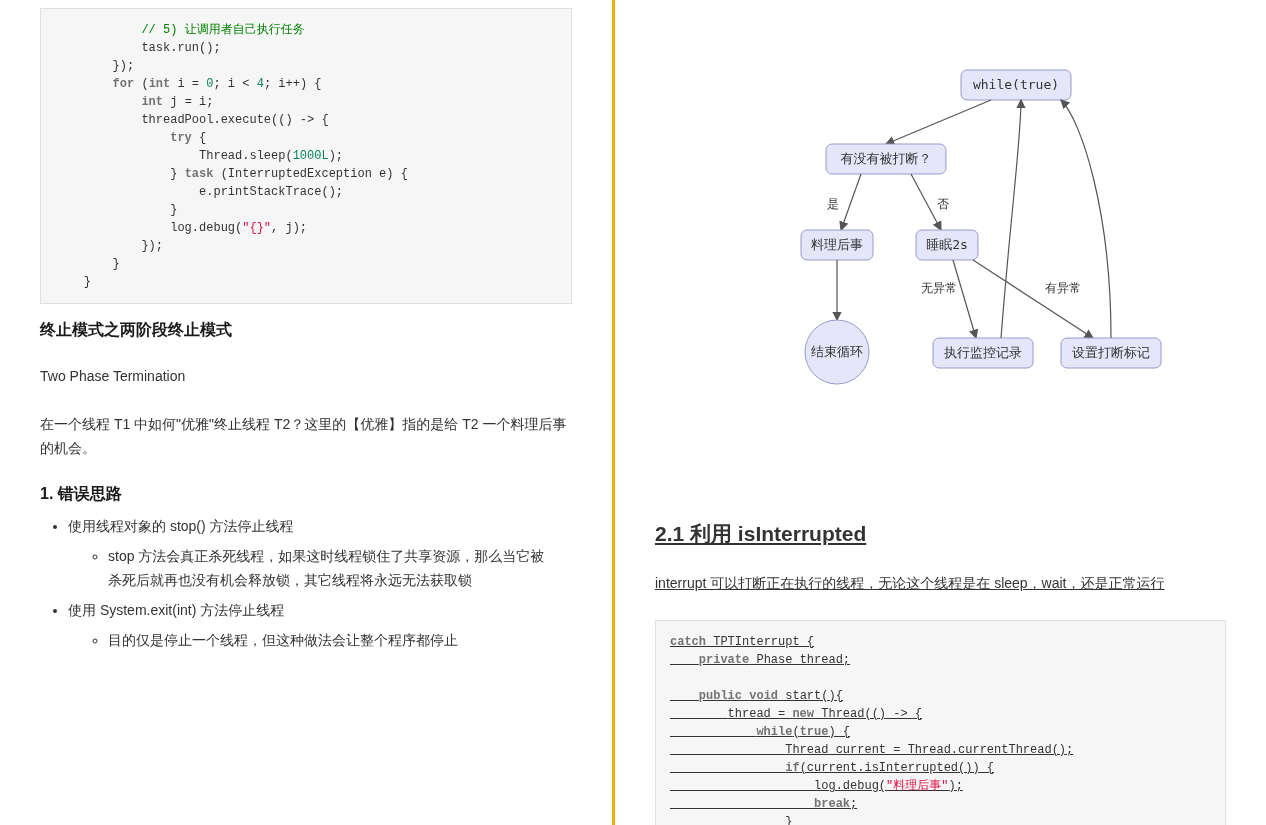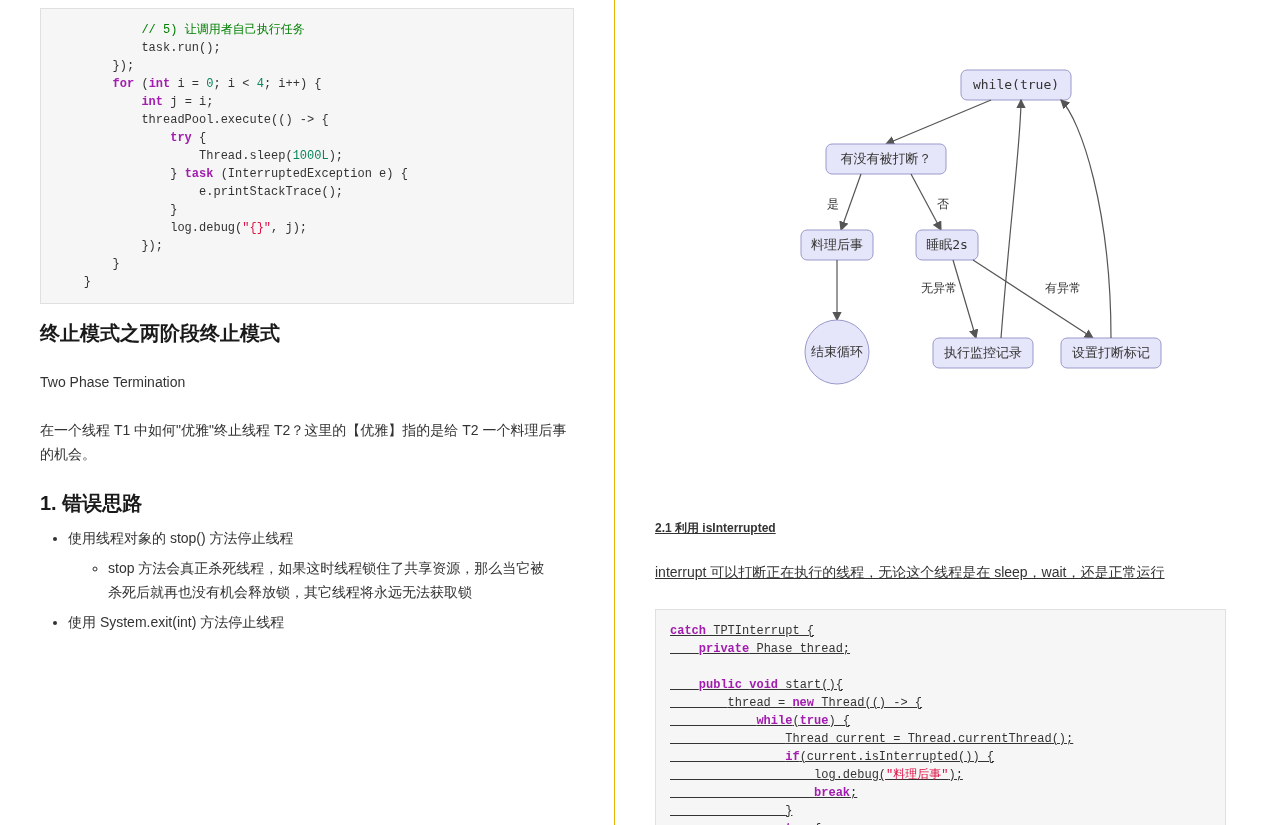--- a/index.html
+++ b/index.html
@@ -12,52 +12,52 @@
       height: 825px;
       overflow: hidden;
     }
     .two-col {
       display: flex;
       height: 100%;
     }
     .col-left {
       width: 615px;
       padding: 0 40px 20px 40px;
-      border-right: 1px solid #eab308;
+      border-right: 3px solid #eab308;
       overflow: hidden;
     }
     .col-right {
       flex: 1;
       padding: 0 40px 20px 40px;
       overflow: hidden;
       text-decoration: underline;
     }
     .code-block {
       background: #f6f6f6;
       border: 1px solid #e0e0e0;
       padding: 12px 14px;
       font-family: Consolas, Monaco, "Courier New", monospace;
       font-size: 12px;
       line-height: 1.5;
       white-space: pre;
       overflow-x: auto;
       margin: 8px 0 16px 0;
     }
-    .code-block .kw { color: #a21caf; font-weight: bold; }
+    .code-block .kw { color: #737373; font-weight: bold; }
     .code-block .num { color: #098658; }
     .code-block .str, .code-block .strq { color: #d14; }
     .code-block .comment { color: #008000; }
     h2.main-h {
-      font-size: 20px;
+      font-size: 16px;
       font-weight: 700;
       margin: 16px 0 12px 0;
       color: #1a1a1a;
     }
     h3.sub-h {
-      font-size: 20px;
+      font-size: 16px;
       font-weight: 700;
       margin: 16px 0 10px 0;
       color: #1a1a1a;
     }
     p.body-text { margin: 24px 0; line-height: 1.7; }
     ul.bullets { padding-left: 28px; margin: 8px 0; }
     ul.bullets li { margin: 6px 0; line-height: 1.7; }
     ul.bullets ul { list-style-type: circle; padding-left: 24px; margin: 4px 16px; }
 
     .diagram-wrap {
@@ -92,21 +92,21 @@
       fill: none;
     }
     .edge-label {
       font-size: 12px;
       fill: #333;
       text-anchor: middle;
     }
     .arrowhead { fill: #555; }
 
     .right-h3 {
-      font-size: 12px;
+      font-size: 21px;
       font-weight: 700;
       margin: 30px 0 10px 0;
     }
   </style>
 </head>
 <body>
 
 <div class="two-col">
 
   <div class="col-left">
@@ -131,20 +131,23 @@
     <p class="body-text">在一个线程 T1 中如何"优雅"终止线程 T2？这里的【优雅】指的是给 T2 一个料理后事的机会。</p>
 
     <h3 class="sub-h">1. 错误思路</h3>
     <ul class="bullets">
       <li><span>使用线程对象的 stop() 方法停止线程</span>
         <ul>
             <li>stop 方法会真正杀死线程，如果这时线程锁住了共享资源，那么当它被杀死后就再也没有机会释放锁，其它线程将永远无法获取锁</li>
           </ul>
       </li>
       <li><span>使用 System.exit(int) 方法停止线程</span>
+        <ul>
+            <li>目的仅是停止一个线程，但这种做法会让整个程序都停止</li>
+          </ul>
       </li>
     </ul>
 
     <div style="height:40px"></div>
   </div>
 
   <div class="col-right">
     <div class="diagram-wrap">
       <svg class="diagram" width="480" height="370" viewBox="0 0 480 370">
         <defs>

